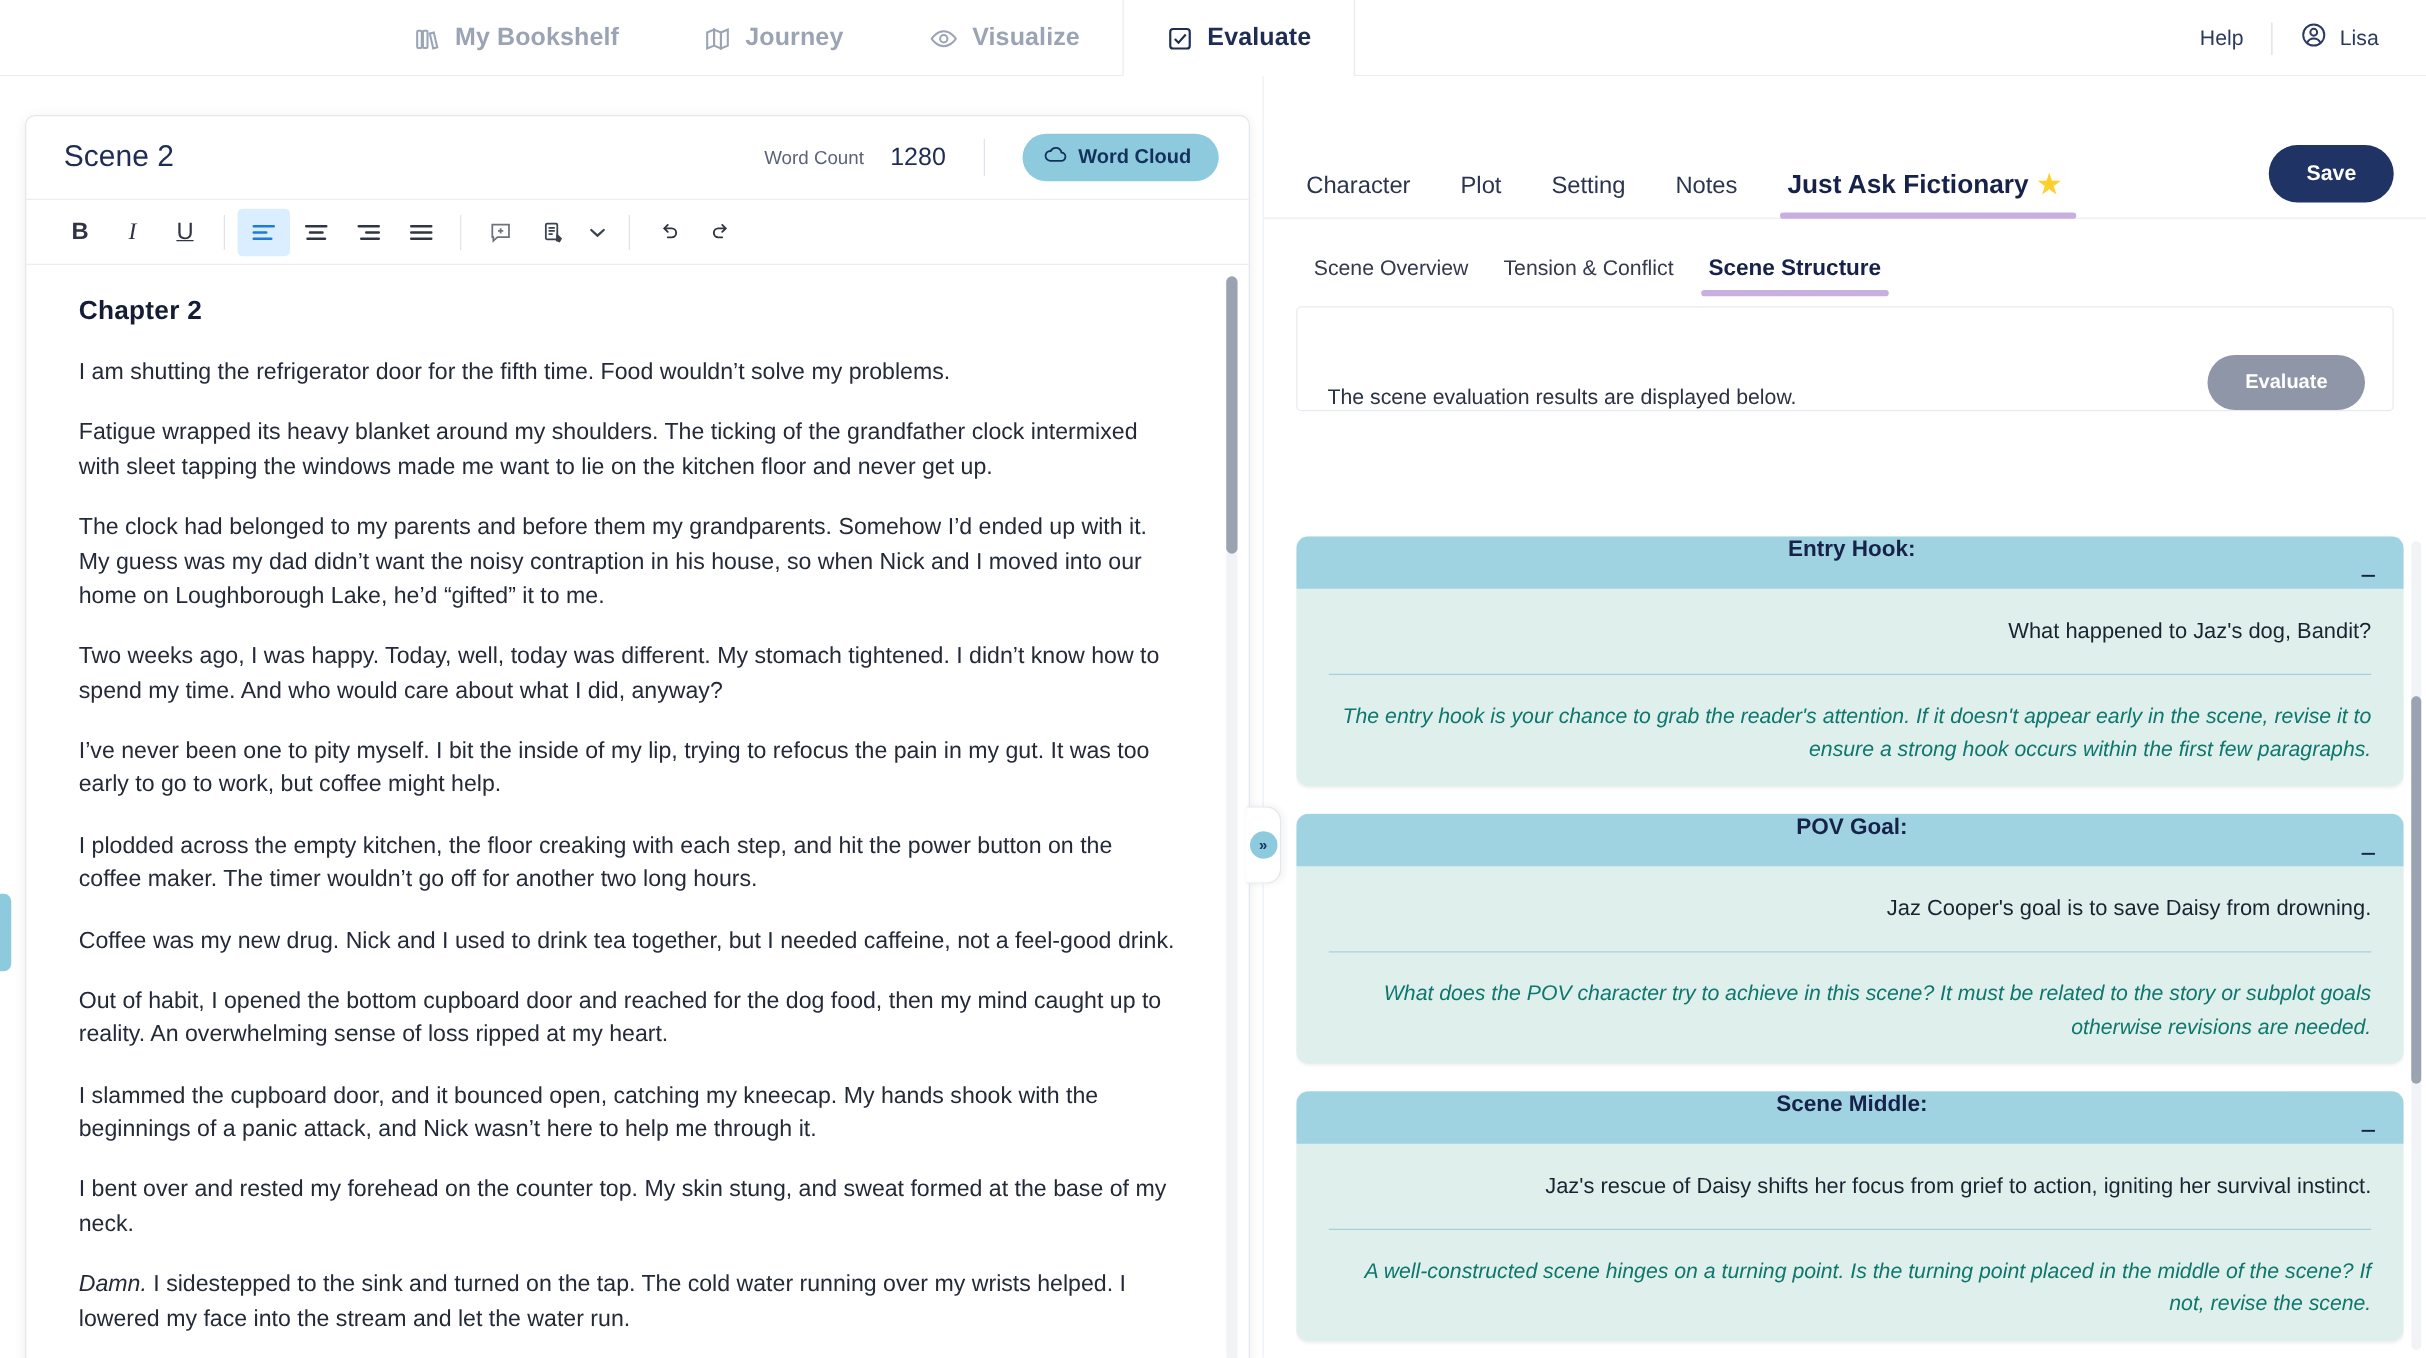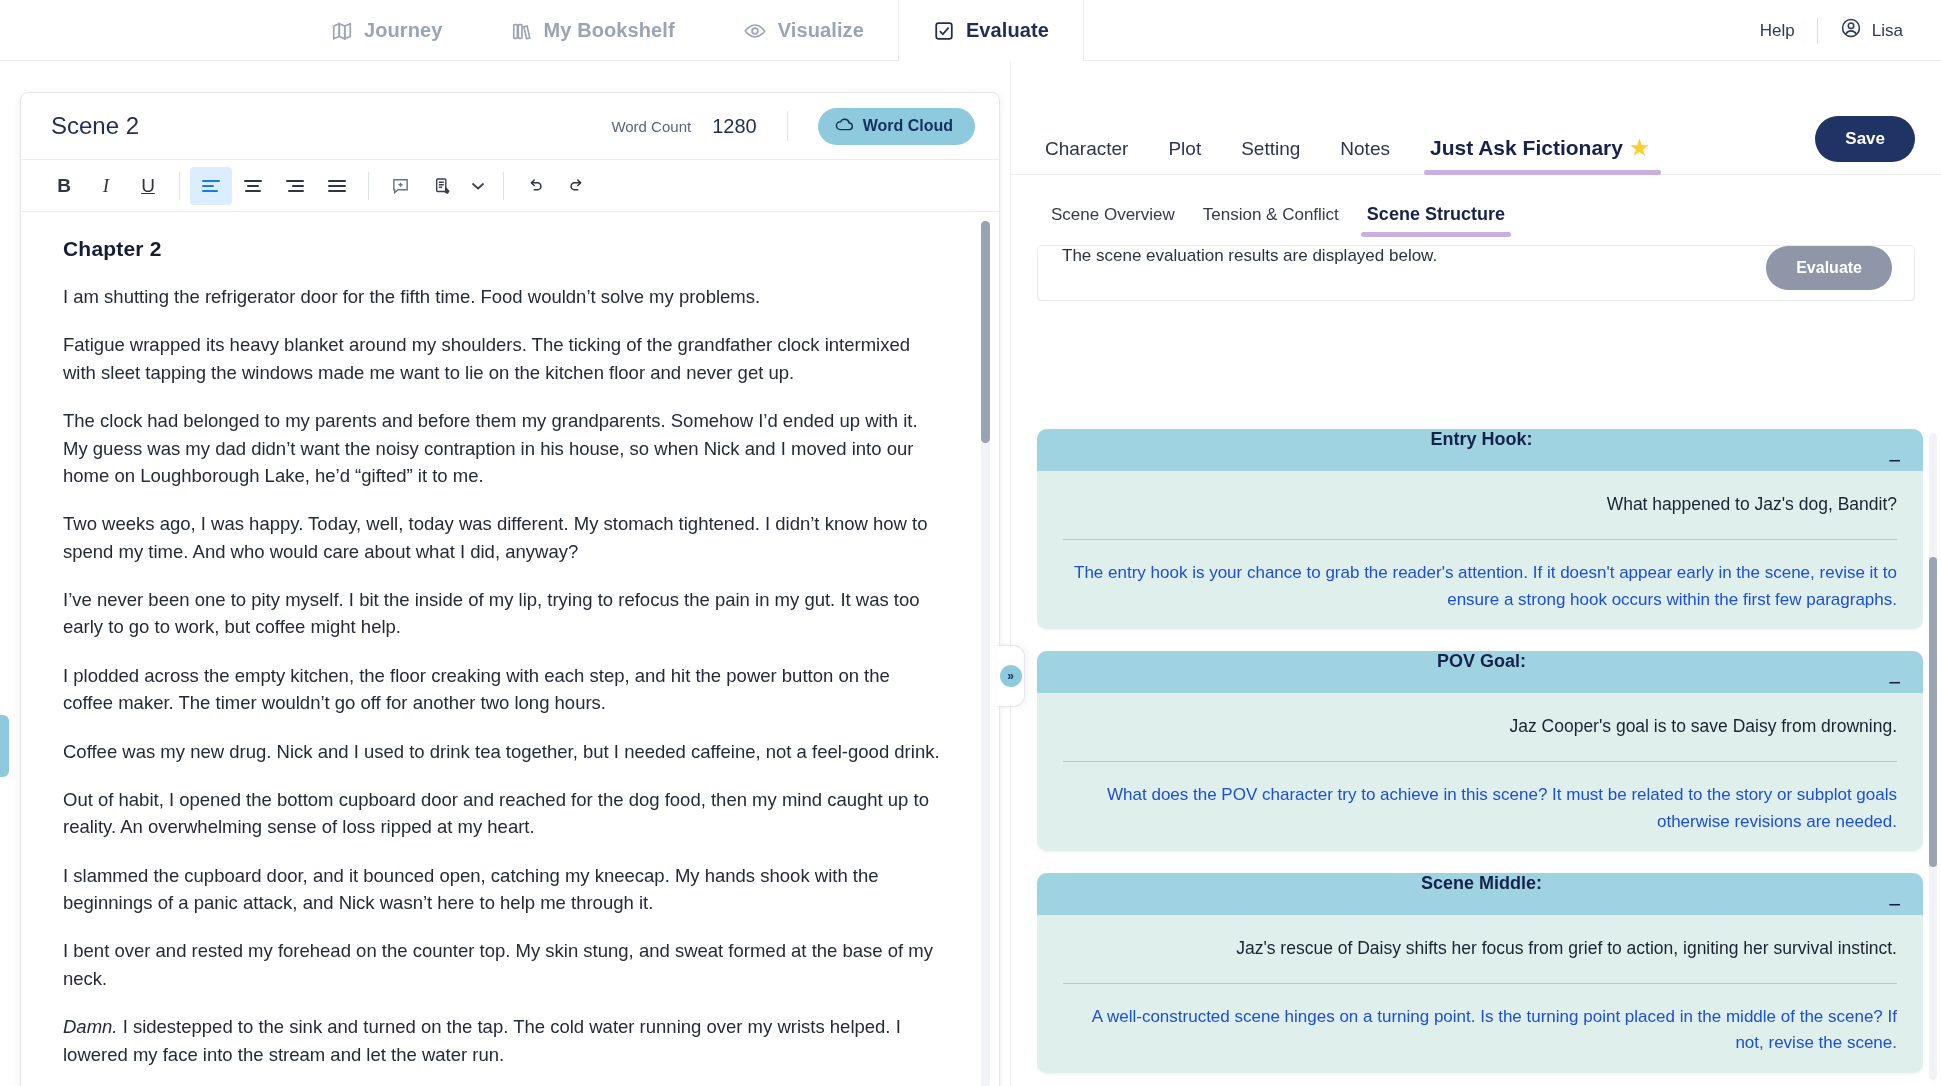--- a/index.html
+++ b/index.html
@@ -176,22 +176,22 @@
   .sub-tab.active { font-weight: bold; color: #16224a; font-size: 18px;}
   .sub-tab.active::after {
     content: ""; position: absolute; left: 8px; right: 8px; bottom: 0;
     height: 5px; background: #c9aee0; border-radius: 3px;
   }
 
   .eval-bar {
     margin: 8px 26px 0 26px;
     border: 1px solid #e7eaf0;
     border-radius: 4px;
-    height: 56px;
-    display: flex; align-items: flex-start;
+    height: 84px;
+    display: flex; align-items: flex-end;
     padding: 0 22px 0 24px;
     background: #fff;
   }
   .eval-text { font-size: 17px; color: #2b3243; }
   .eval-btn {
     margin-left: auto;
     background: #8f96a8; color: #ffffff; border: none;
     border-radius: 24px; padding: 13px 30px;
     font-size: 16px; font-weight: bold; cursor: pointer;
     font-family: "Liberation Sans", sans-serif;
@@ -217,60 +217,60 @@
     flex-direction: column;
   }
   .acard-title { font-size: 18px; font-weight: bold; color: #16224a; }
   .acard-toggle { margin-left: auto; font-size: 22px; color: #16224a; line-height: 1; }
   .acard-body { padding: 20px 26px 16px 26px; text-align: right; }
   .acard-answer { font-size: 17.5px; color: #1b2231; line-height: 1.5; }
   .acard-rule {
     height: 1px; background: #a9cfdc; margin: 22px 0 20px 0;
   }
   .acard-hint {
-    font-size: 17px; color: #1d4ed8; line-height: 1.55;
+    font-size: 17px; font-style: italic; color: #0f766e; line-height: 1.55;
   }
 
   
   .rp-scroll-track {
     position: absolute; right: 4px; top: 372px; bottom: 6px;
     width: 8px; background: #f2f3f6; border-radius: 4px;
   }
   .rp-scroll-thumb {
     position: absolute; right: 4px; top: 496px;
     width: 8px; height: 310px; background: #9aa3b1; border-radius: 4px;
     cursor: pointer;
   }
 </style>
 </head>
 <body>
 
 <div class="topnav">
   <div class="nav-items">
+
+    <div class="nav-item">
+      <span class="ico">
+        <svg width="22" height="22" viewBox="0 0 24 24" fill="none" stroke="#9aa4b5" stroke-width="1.8">
+          <rect x="3" y="5" width="4" height="15" rx="1"></rect>
+            <rect x="8" y="5" width="4" height="15" rx="1"></rect>
+          <path d="M14 7.5l3.5-1 3 13-3.5 1z"></path>
+        </svg>
+      </span>
+      <span>My Bookshelf</span>
+    </div>
 
     <div class="nav-item">
       <span class="ico">
         <svg width="22" height="22" viewBox="0 0 24 24" fill="none" stroke="#9aa4b5" stroke-width="1.8">
           <path d="M3 6.5l6-2.5v14l-6 2.5z"></path>
             <path d="M9 4l6 2.5v14L9 18z"></path>
             <path d="M15 6.5l6-2.5v14l-6 2.5z"></path>
         </svg>
       </span>
       <span>Journey</span>
-    </div>
-
-    <div class="nav-item">
-      <span class="ico">
-        <svg width="22" height="22" viewBox="0 0 24 24" fill="none" stroke="#9aa4b5" stroke-width="1.8">
-          <rect x="3" y="5" width="4" height="15" rx="1"></rect>
-            <rect x="8" y="5" width="4" height="15" rx="1"></rect>
-          <path d="M14 7.5l3.5-1 3 13-3.5 1z"></path>
-        </svg>
-      </span>
-      <span>My Bookshelf</span>
     </div>
 
     <div class="nav-item">
       <span class="ico">
         <svg width="24" height="22" viewBox="0 0 24 24" fill="none" stroke="#9aa4b5" stroke-width="1.8">
           <path d="M1.5 12S5.5 5.5 12 5.5 22.5 12 22.5 12 18.5 18.5 12 18.5 1.5 12 1.5 12z"></path>
           <circle cx="12" cy="12" r="3.2"></circle>
         </svg>
       </span>
       <span>Visualize</span>

